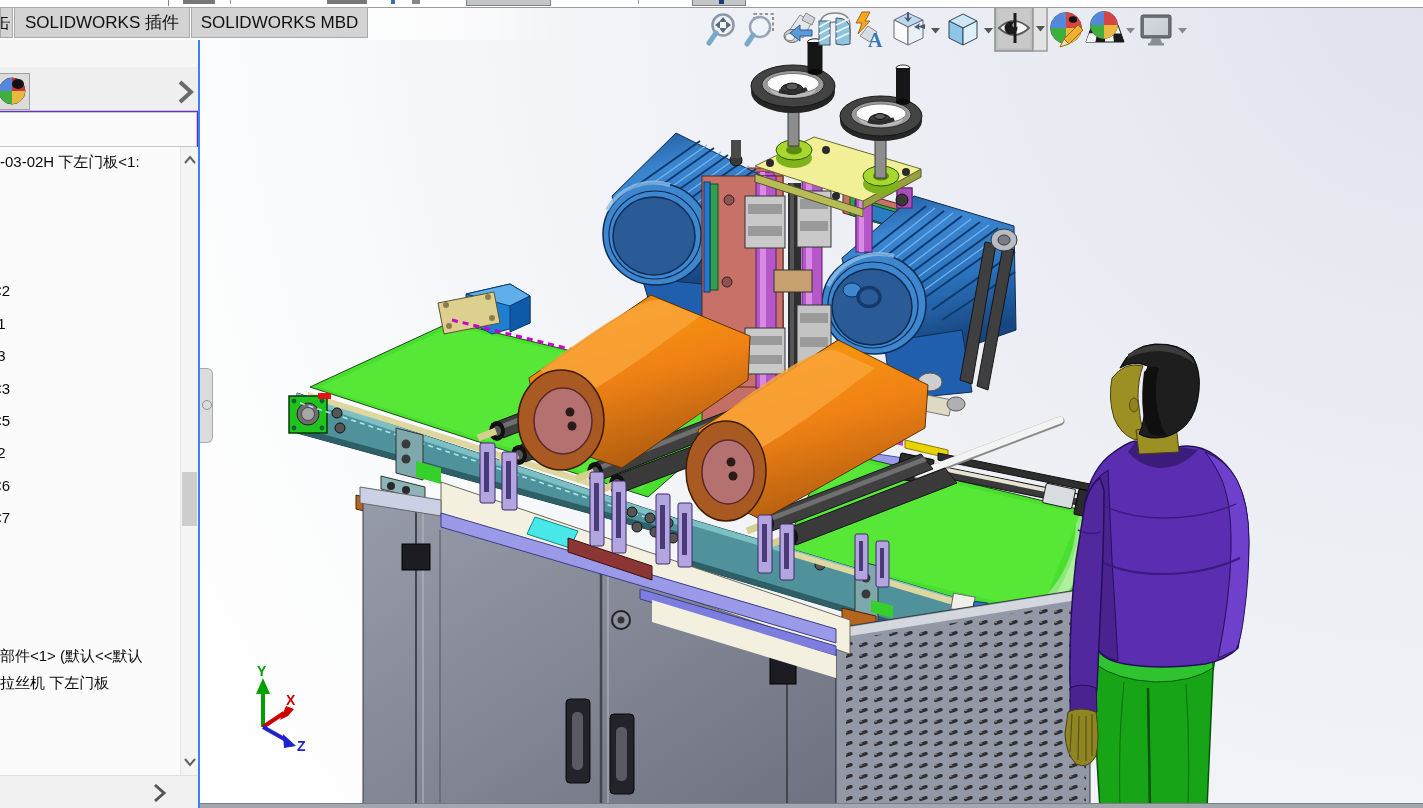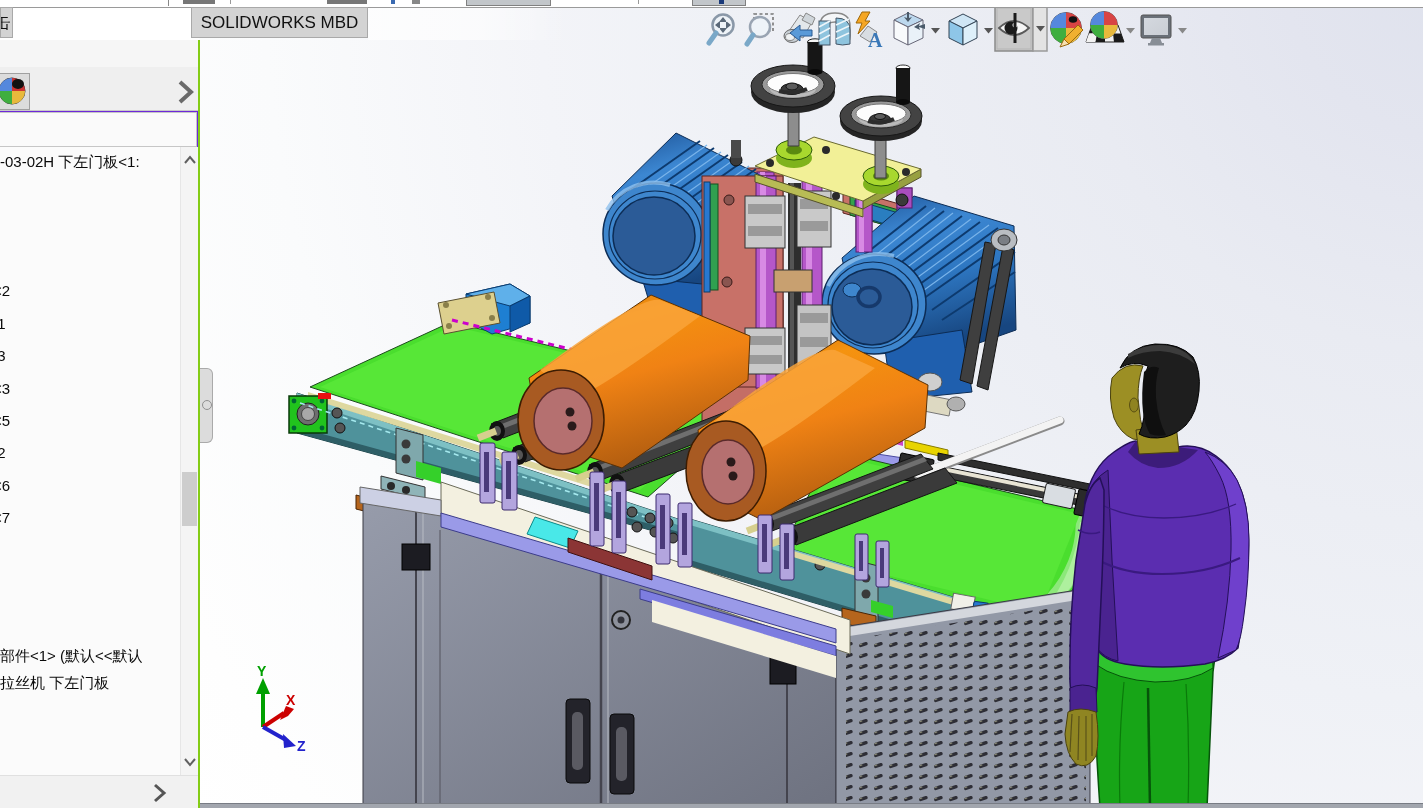--- a/index.html
+++ b/index.html
@@ -1,19 +1,19 @@
 <!DOCTYPE html>
 <html><head><meta charset="utf-8">
 <style>
 html,body{margin:0;padding:0;width:1423px;height:808px;overflow:hidden;background:#fff;font-family:"Liberation Sans",sans-serif;}
 .abs{position:absolute;}
 #scene{position:absolute;left:0;top:0;z-index:1;}
 #chrome{position:absolute;left:0;top:0;width:1423px;height:808px;z-index:2;pointer-events:none;}
 .tab{position:absolute;top:7px;height:31px;background:#d3d3d3;border:1px solid #a9a9a9;box-sizing:border-box;color:#111;font-size:17px;line-height:29px;text-align:center;}
-#panel{position:absolute;left:0;top:40px;width:198px;height:768px;background:#6d28d9;border-right:2px solid #84cc16;box-sizing:content-box;}
+#panel{position:absolute;left:0;top:40px;width:198px;height:768px;background:#6d28d9;border-right:2px solid #3b82f6;box-sizing:content-box;}
 .ti{position:absolute;font-size:15px;color:#0a0a0a;white-space:nowrap;}
 </style></head>
 <body>
 <svg id="scene" width="1423" height="808" viewBox="0 0 1423 808" xmlns="http://www.w3.org/2000/svg">
 <defs>
 <radialGradient id="bgg" gradientUnits="userSpaceOnUse" cx="1450" cy="-30" r="1520">
 <stop offset="0" stop-color="#dfe2ed"></stop>
         <stop offset="0.11" stop-color="#e3e5ef"></stop>
         <stop offset="0.25" stop-color="#e9ebf2"></stop>
 <stop offset="0.48" stop-color="#eff1f6"></stop>
@@ -525,20 +525,21 @@
 <div class="abs" style="left:230px;top:0;width:1px;height:4px;background:#999;"></div>
 <div class="abs" style="left:327px;top:0;width:40px;height:4px;background:#777;"></div>
 <div class="abs" style="left:391px;top:0;width:4px;height:4px;background:#3a6ab0;"></div>
 <div class="abs" style="left:412px;top:0;width:8px;height:4px;background:#888;"></div>
 <div class="abs" style="left:466px;top:0;width:83px;height:5px;background:#c2c6ca;border:1px solid #808080;border-top:none;"></div>
 <div class="abs" style="left:638px;top:0;width:1px;height:4px;background:#999;"></div>
 <div class="abs" style="left:692px;top:0;width:52px;height:5px;background:#c2c6ca;border:1px solid #808080;border-top:none;"></div>
 <div class="abs" style="left:719px;top:0;width:5px;height:4px;background:#1a3a7a;"></div>
 
 <div class="tab" style="left:0;width:13px;overflow:hidden;"><span style="margin-left:-9px;">缶</span></div>
+<div class="tab" style="left:14px;width:176px;">SOLIDWORKS 插件</div>
 <div class="tab" style="left:191px;width:177px;">SOLIDWORKS MBD</div>
 
 <div id="panel">
 <div class="abs" style="left:0;top:0;width:198px;height:27px;background:#f6f6f6;border-bottom:1px solid #dadada;"></div>
 <div class="abs" style="left:0;top:27px;width:198px;height:43px;background:#efefef;border-bottom:1px solid #c9c9c9;"></div>
 <div class="abs" style="left:0;top:33px;width:30px;height:37px;background:#dcdcdc;border:1px solid #a0a0a0;border-left:none;box-sizing:border-box;">
 <svg width="28" height="34" viewBox="0 0 28 34">
           <circle cx="12" cy="17" r="13" fill="#eee" stroke="#333"></circle>
 <path d="M12,17 L12,4 A13,13 0 0 1 25,17 Z" fill="#cc3333"></path>
           <path d="M12,17 L25,17 A13,13 0 0 1 12,30 Z" fill="#e8b93c"></path>

